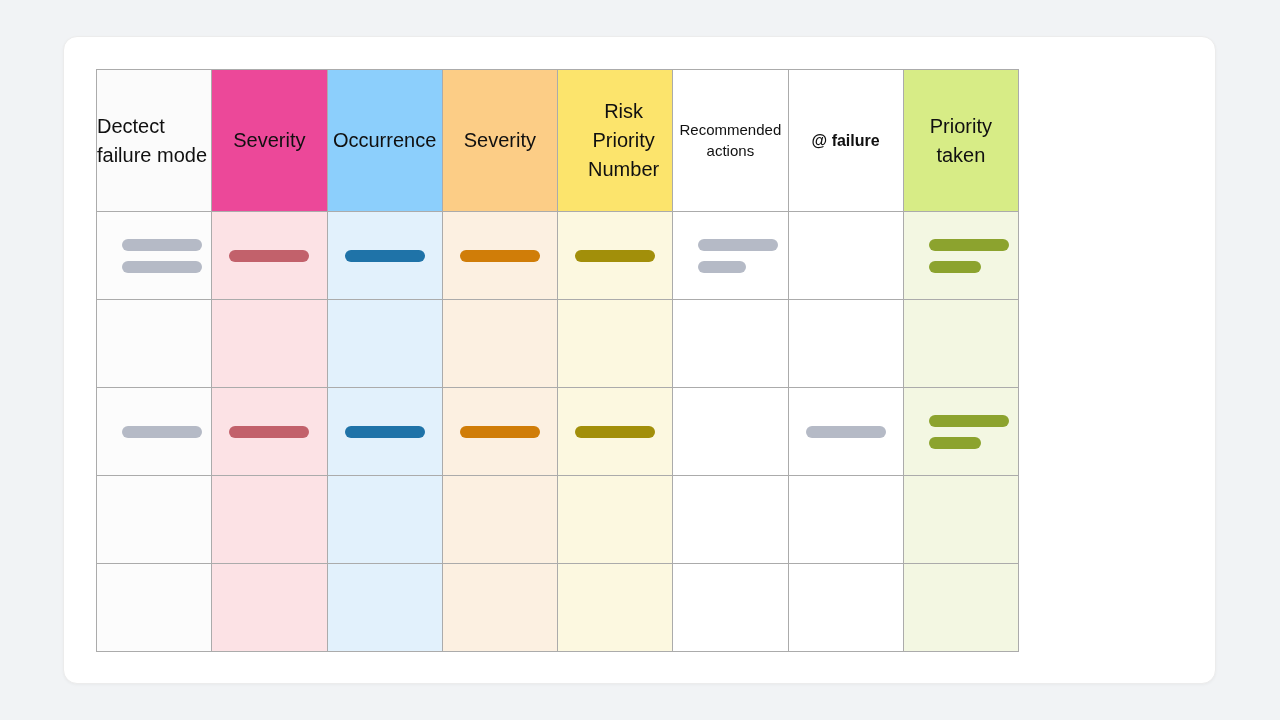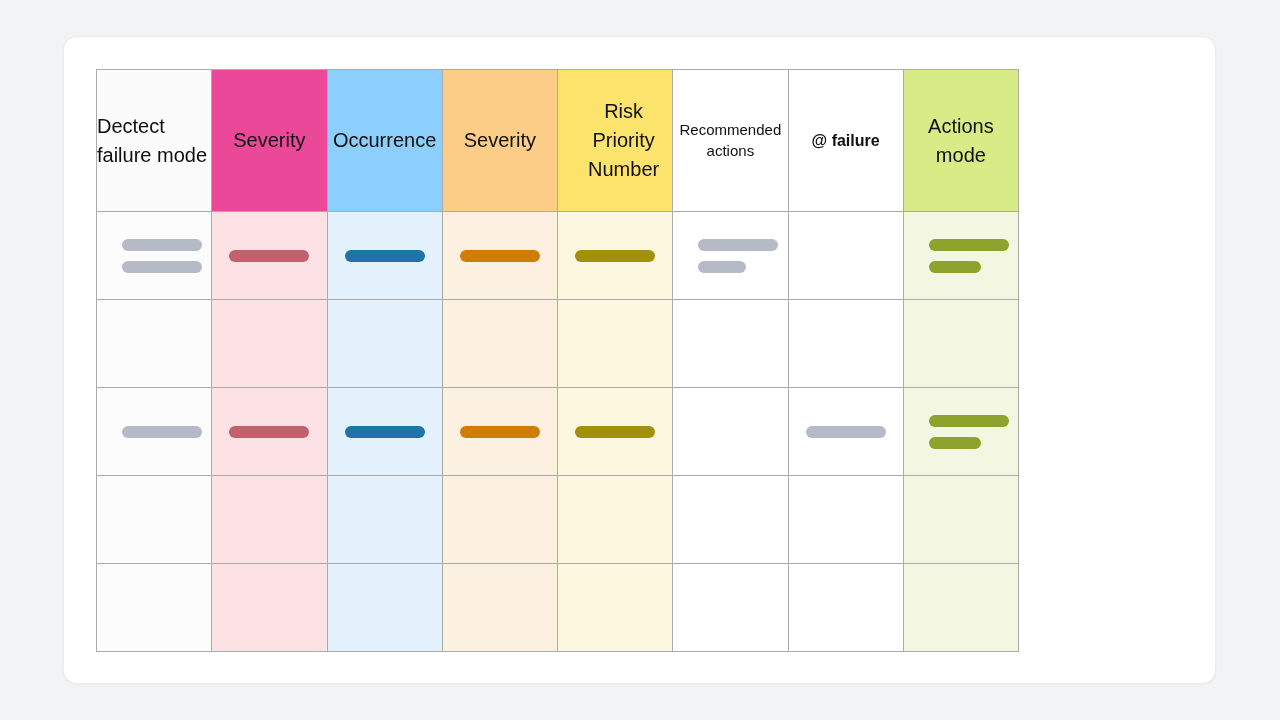--- a/index.html
+++ b/index.html
@@ -69,21 +69,21 @@
   <table class="fmea">
     <thead>
       <tr id="header-row">
           <th class="col-failure-mode" style="background: rgb(251, 251, 251);"><span>Dectect failure mode</span></th>
           <th class="col-severity" style="background: #ec4899; margin-top: 28px;"><span>Severity</span></th>
           <th class="col-occurrence" style="background: rgb(140, 207, 252);"><span>Occurrence</span></th>
           <th class="col-detection" style="background: rgb(252, 205, 134);"><span>Severity</span></th>
           <th class="col-risk-priority-number" style="background: rgb(252, 228, 108); padding-left: 17px;"><span>Risk Priority Number</span></th>
           <th class="col-recommended-actions" style="background: rgb(255, 255, 255);"><span>Recommended actions</span></th>
           <th class="col-teammate" style="background: rgb(255, 255, 255);"><span>@ failure</span></th>
-          <th class="col-actions-taken" style="background: rgb(215, 236, 134);"><span>Actions mode</span></th>
+          <th class="col-actions-taken" style="background: rgb(215, 236, 134);"><span>Priority taken</span></th>
         </tr>
     </thead>
     <tbody id="body-rows">
         <tr>
           <td class="col-failure-mode" style="background: rgb(252, 252, 252);">
             <div class="pills left">
               <span class="pill" style="width: 80px; background: rgb(181, 186, 198);"></span>
               <span class="pill" style="width: 80px; background: rgb(181, 186, 198);"></span>
             </div>
           </td>

